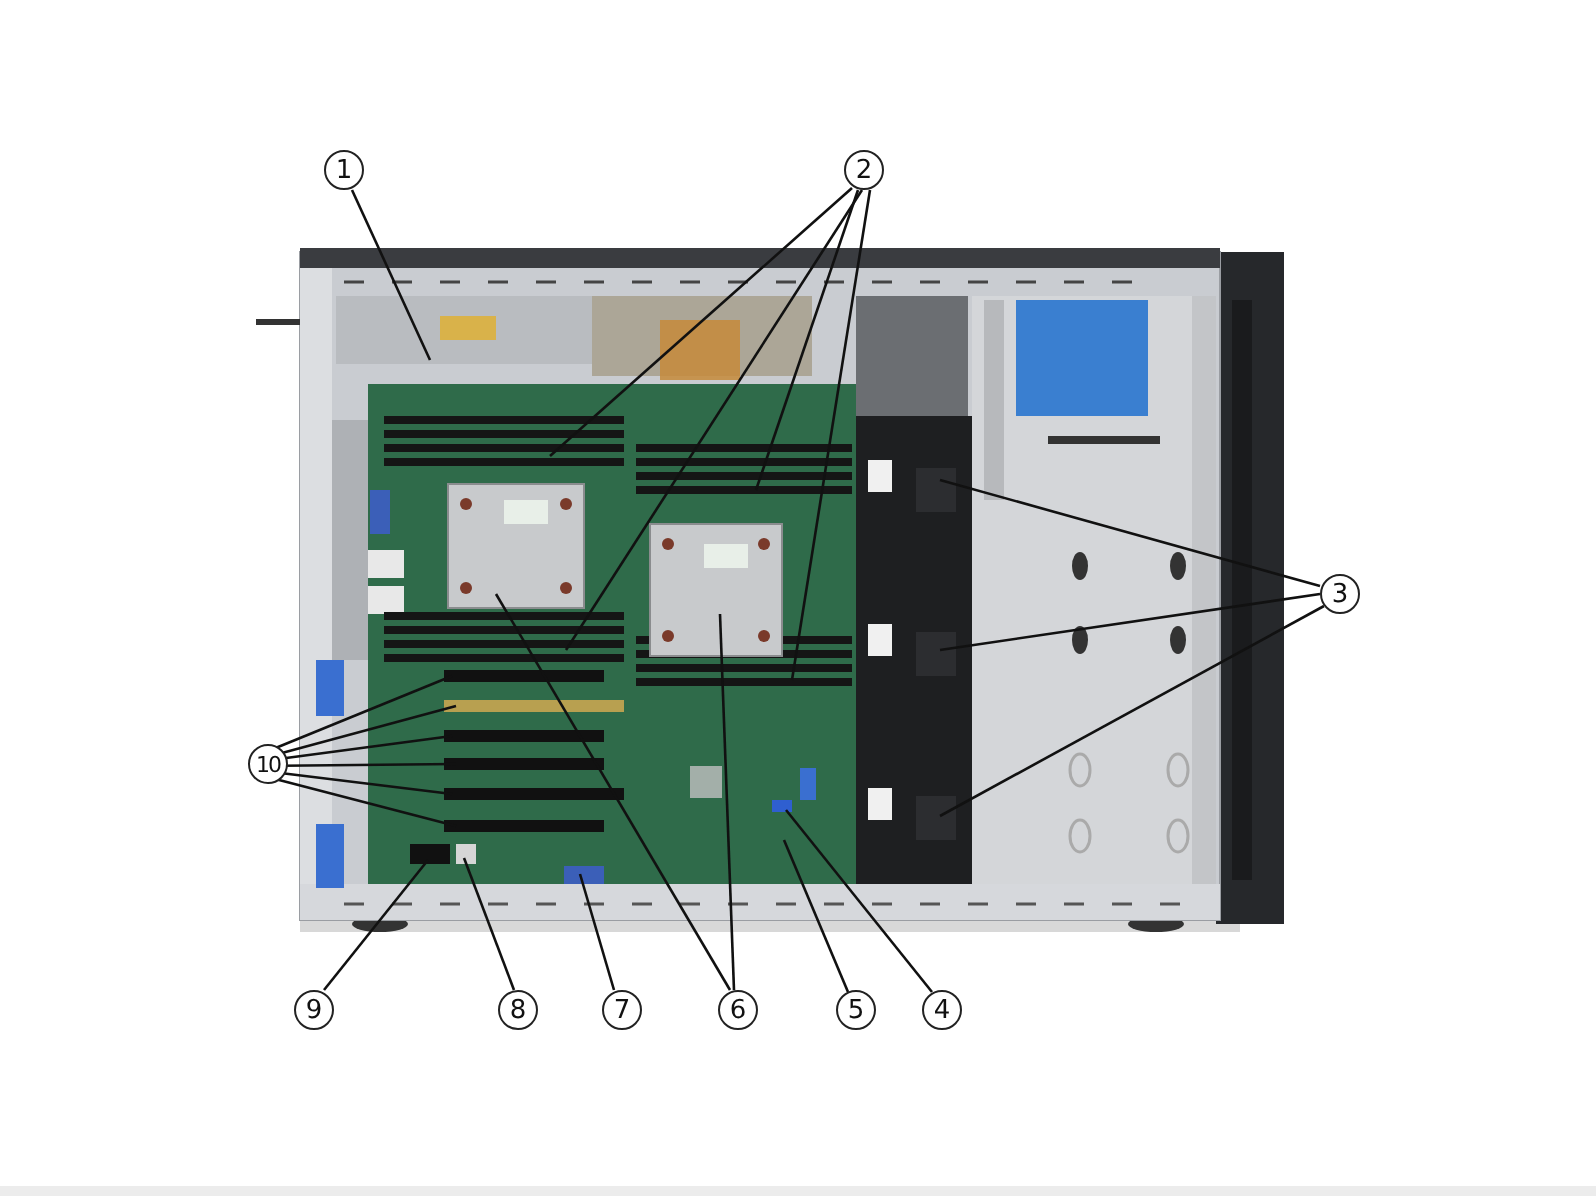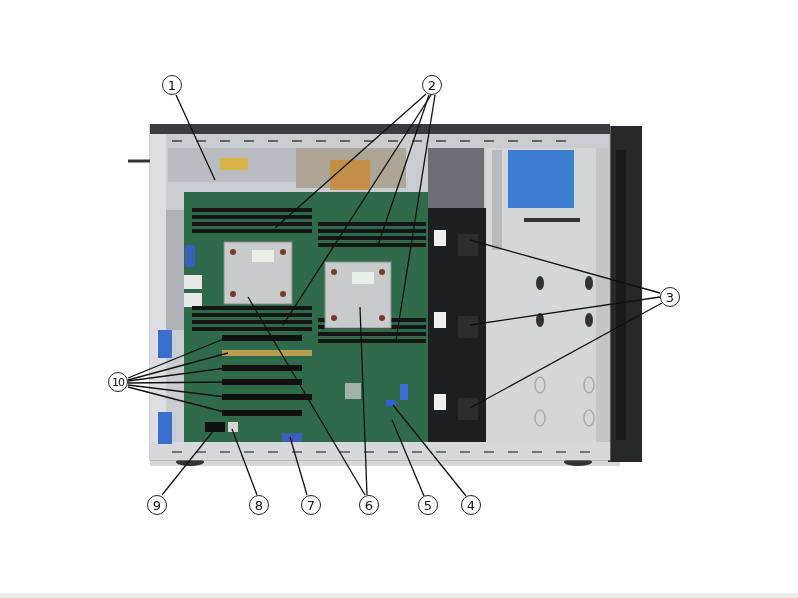--- a/index.html
+++ b/index.html
@@ -162,16 +162,16 @@
   
   <div class="callout-circle" style="left:162px; top:75px;">1</div>
   <div class="callout-circle" style="left:422px; top:75px;">2</div>
   <div class="callout-circle" style="left:660px; top:287px;">3</div>
   <div class="callout-circle" style="left:461px; top:495px;">4</div>
   <div class="callout-circle" style="left:418px; top:495px;">5</div>
   <div class="callout-circle" style="left:359px; top:495px;">6</div>
   <div class="callout-circle" style="left:301px; top:495px;">7</div>
   <div class="callout-circle" style="left:249px; top:495px;">8</div>
   <div class="callout-circle" style="left:147px; top:495px;">9</div>
-  <div class="callout-circle wide" style="left:108px; top:372px;">10</div>
+  <div class="callout-circle wide" style="left:124px; top:372px;">10</div>
 
   <div class="bottom-strip"></div>
 </div>
 
 </body></html>

